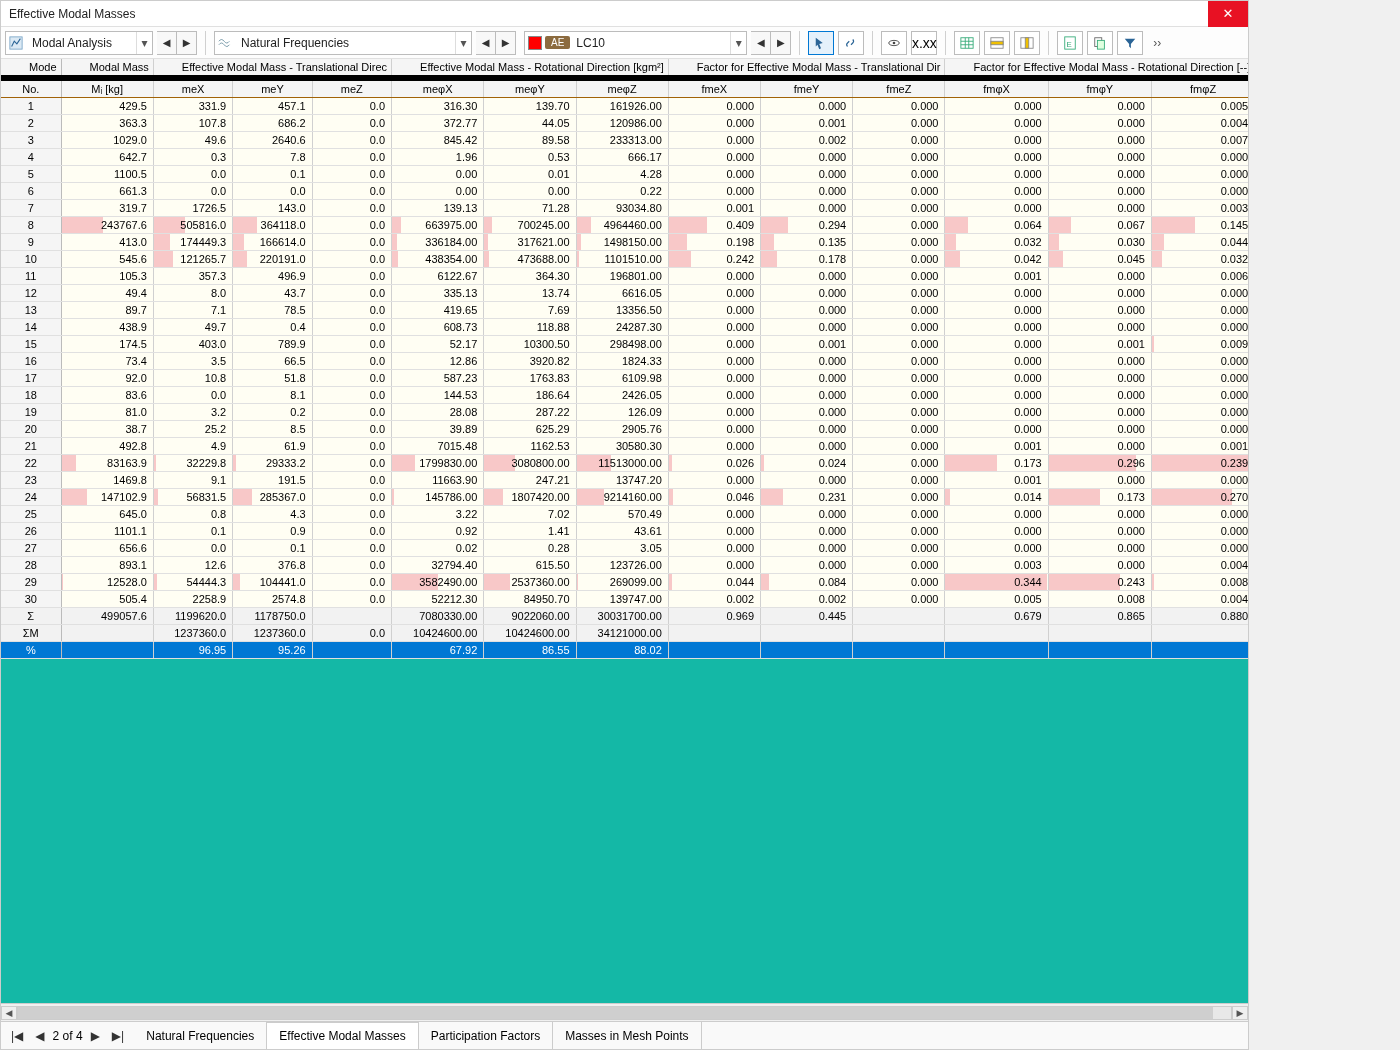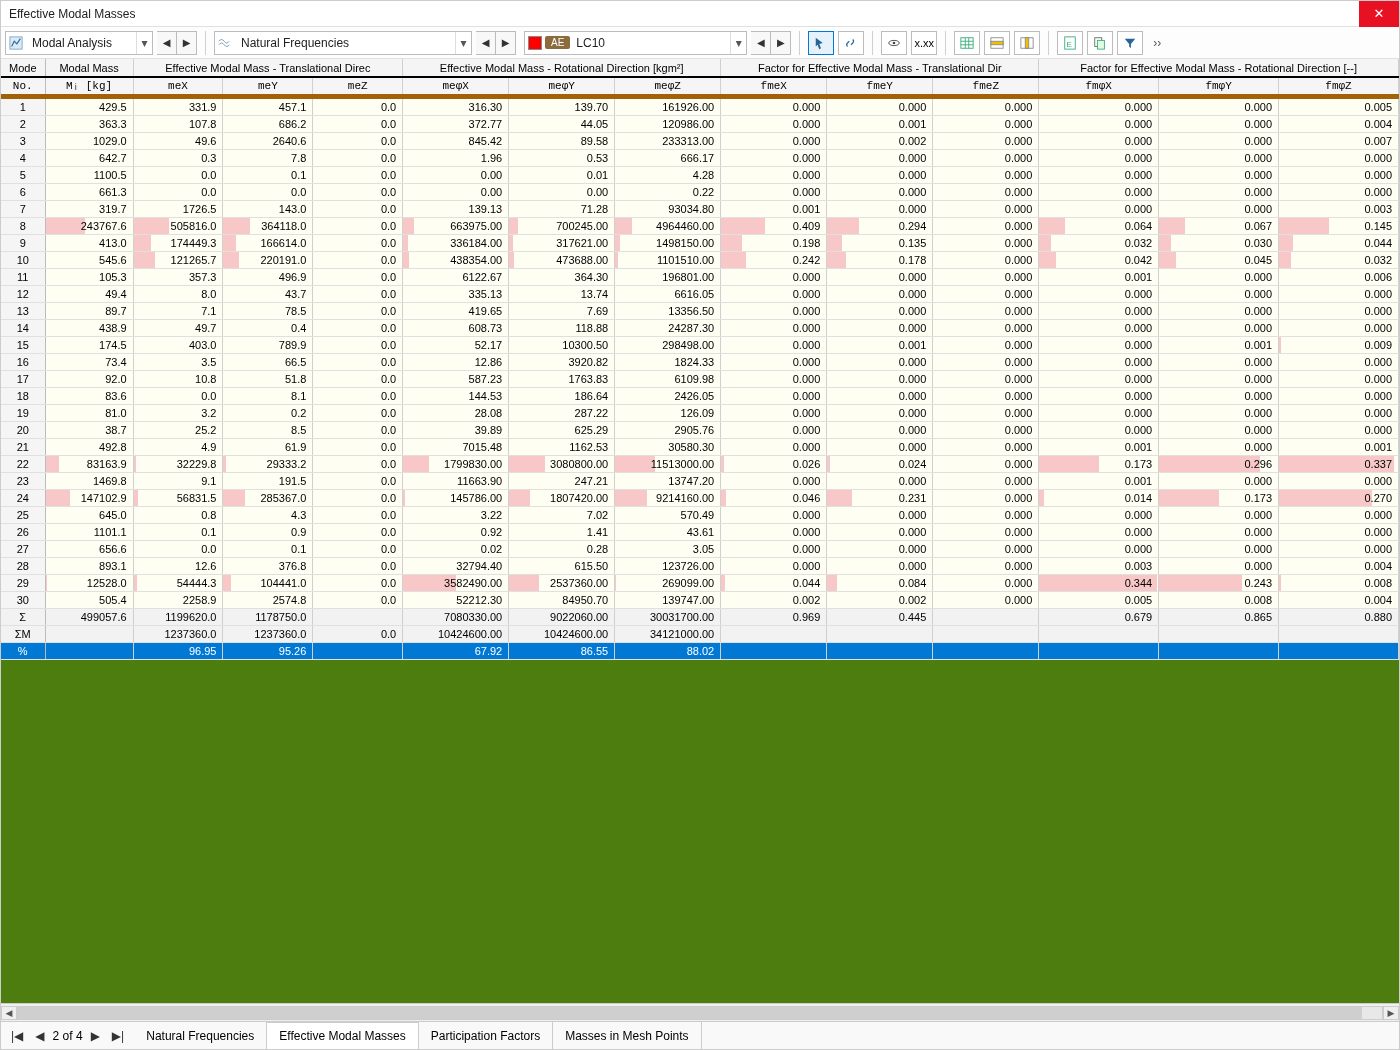--- a/index.html
+++ b/index.html
@@ -1,17 +1,17 @@
 <!DOCTYPE html>
 <html><head>
 <meta charset="utf-8">
 <style>
 * { box-sizing: border-box; margin: 0; padding: 0; font-family: "Segoe UI", Tahoma, sans-serif; }
 html, body { height: 100%; width: 100%; overflow: hidden; background:#f0f0f0; }
-.window { width:1400px; height:1050px; background:#4d7c0f; display:flex; flex-direction:column; border:1px solid #ccc; }
+.window { width:1249px; height:1050px; background:#14b8a6; display:flex; flex-direction:column; border:1px solid #ccc; }
 .titlebar { display:flex; align-items:center; height:26px; background:#fff; border-bottom:1px solid #e0e0e0; }
 .titlebar .title { font-size:12px; padding-left:8px; flex:1; color:#222; }
 .close-btn { width:40px; height:26px; background:#e81123; color:#fff; display:flex; align-items:center; justify-content:center; font-size:13px; cursor:pointer; }
 .menubar { height:26px; display:flex; align-items:center; padding:0 6px; gap:4px; border-bottom:1px solid #e0e0e0; font-size:12px; }
 .menubar .mitem { padding:3px 10px; cursor:pointer; border-radius:2px; }
 .toolbar { height:32px; display:flex; align-items:center; padding:2px 4px; gap:4px; border-bottom:1px solid #e0e0e0; background:#fdfdfd; font-size:12px; }
 .combo { display:flex; align-items:center; height:24px; border:1px solid #bcbcbc; background:#fff; }
 .combo .cicon { width:20px; display:flex; align-items:center; justify-content:center; }
 .combo .ctext { padding:0 6px; min-width:110px; font-size:12px; color:#222; }
 .combo .cdrop { width:16px; display:flex; align-items:center; justify-content:center; color:#555; border-left:1px solid #ddd; height:100%; }
@@ -21,22 +21,22 @@
 .tbbtn { width:26px; height:24px; border:1px solid #bcbcbc; background:#fff; display:flex; align-items:center; justify-content:center; cursor:pointer; }
 .tbbtn.active { background:#e5f1fb; border-color:#0078d4; }
 .swatch { width:14px; height:14px; border:1px solid #888; }
 .badge-ae { background:#8c6b3f; color:#fff; font-size:10px; padding:1px 6px; border-radius:2px; }
 .more { padding:0 6px; font-size:12px; color:#555; cursor:pointer; }
 .content { flex:1; overflow:hidden; display:flex; flex-direction:column; }
 .grid { overflow:auto; flex:1; }
 table { border-collapse:collapse; width:100%; font-size:11px; }
 th, td { border-right:1px solid #d0d0d0; border-bottom:1px solid #e0e0e0; padding:2px 4px; white-space:nowrap; }
 th { background:#f5f5f5; font-weight:normal; text-align:center; position:sticky; }
-th.h1 { top:0; height:18px; border-bottom:2px solid #000000; }
-th.h2 { top:18px; height:18px; border-bottom:5px solid #a16207;font-family:Liberation Mono, monospace; }
+th.h1 { top:0; height:18px; border-bottom:6px solid #000000;padding-left:28px; }
+th.h2 { top:18px; height:18px; border-bottom:1px solid #a16207; }
 td.rowhdr { background:#f5f5f5; text-align:center; width:44px; position:sticky; left:0; border-right:1px solid #bbb;}
 th.rowhdr-col { position:sticky; left:0; z-index:3; background:#f5f5f5; border-right:1px solid #bbb; }
 td.cell { text-align:right; min-width:70px; background:#fffef3; position:relative; padding-right:6px;}
 tr.sumrow td.cell, tr.sumrow td.rowhdr { background:#f2f2f2; }
 tr.pctrow td.cell, tr.pctrow td.rowhdr { background:#0078d4; color:#fff; }
 .hlbar { position:absolute; left:0; top:0; bottom:0; background:#f8c8c8; z-index:0; }
 .celltext { position:relative; z-index:1; font-variant-numeric: tabular-nums; }
 .hscroll { height:18px; border-top:1px solid #ccc; background:#f0f0f0; display:flex; align-items:center; }
 .hscroll .thumbtrack{ flex:1; height:14px; background:#e8e8e8; border:1px solid #ccc; position:relative; }
 .hscroll .thumb{ position:absolute; left:0; top:0; bottom:0; width:98.5%; background:#cfcfcf; }
@@ -117,21 +117,21 @@
         </svg>
       </div>
     <div class="sep"></div>
     <div class="tbbtn">
         <svg class="icon" viewBox="0 0 16 16">
           <ellipse cx="8" cy="8" rx="6" ry="3" fill="none" stroke="#444"></ellipse>
           <circle cx="8" cy="8" r="1.5" fill="#444"></circle>
         </svg>
       </div>
     <div class="tbbtn">
-        <span style="font-size:11px">x.xx</span>
+        <span style="font-size:14px">x.xx</span>
       </div>
     <div class="sep"></div>
     <div class="tbbtn">
         <svg class="icon" viewBox="0 0 16 16">
           <rect x="1" y="2" width="14" height="12" fill="none" stroke="#3a7"></rect>
           <line x1="1" y1="6" x2="15" y2="6" stroke="#3a7"></line>
           <line x1="1" y1="10" x2="15" y2="10" stroke="#3a7"></line>
           <line x1="6" y1="2" x2="6" y2="14" stroke="#3a7"></line>
           <line x1="10" y1="2" x2="10" y2="14" stroke="#3a7"></line>
         </svg>
@@ -542,21 +542,21 @@
               <td class="cell"><div class="hlbar" style="width: 3%;"></div><span class="celltext">29333.2</span></td>
               <td class="cell"><span class="celltext">0.0</span></td>
               <td class="cell"><div class="hlbar" style="width: 25%;"></div><span class="celltext">1799830.00</span></td>
               <td class="cell"><div class="hlbar" style="width: 34%;"></div><span class="celltext">3080800.00</span></td>
               <td class="cell"><div class="hlbar" style="width: 38%;"></div><span class="celltext">11513000.00</span></td>
               <td class="cell"><div class="hlbar" style="width: 3%;"></div><span class="celltext">0.026</span></td>
               <td class="cell"><div class="hlbar" style="width: 3%;"></div><span class="celltext">0.024</span></td>
               <td class="cell"><span class="celltext">0.000</span></td>
               <td class="cell"><div class="hlbar" style="width: 50%;"></div><span class="celltext">0.173</span></td>
               <td class="cell"><div class="hlbar" style="width: 85%;"></div><span class="celltext">0.296</span></td>
-              <td class="cell"><div class="hlbar" style="width: 97%;"></div><span class="celltext">0.337</span></td>
+              <td class="cell"><div class="hlbar" style="width: 97%;"></div><span class="celltext">0.239</span></td>
             </tr>
             <tr>
               <td class="rowhdr">23</td>
               <td class="cell"><span class="celltext">1469.8</span></td>
               <td class="cell"><span class="celltext">9.1</span></td>
               <td class="cell"><span class="celltext">191.5</span></td>
               <td class="cell"><span class="celltext">0.0</span></td>
               <td class="cell"><span class="celltext">11663.90</span></td>
               <td class="cell"><span class="celltext">247.21</span></td>
               <td class="cell"><span class="celltext">13747.20</span></td>

